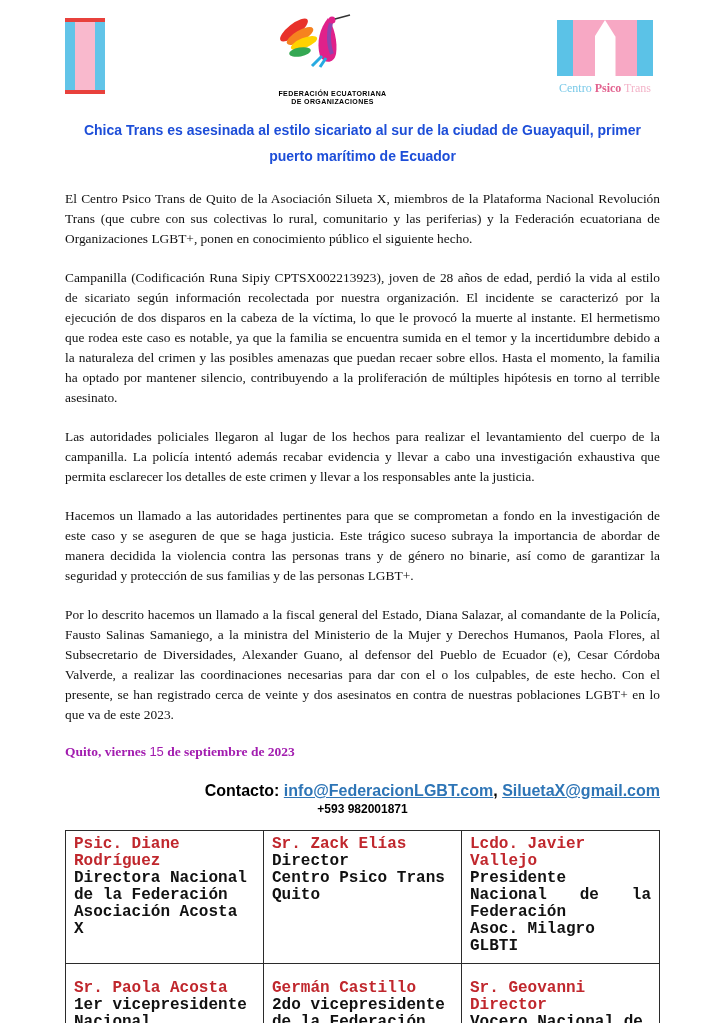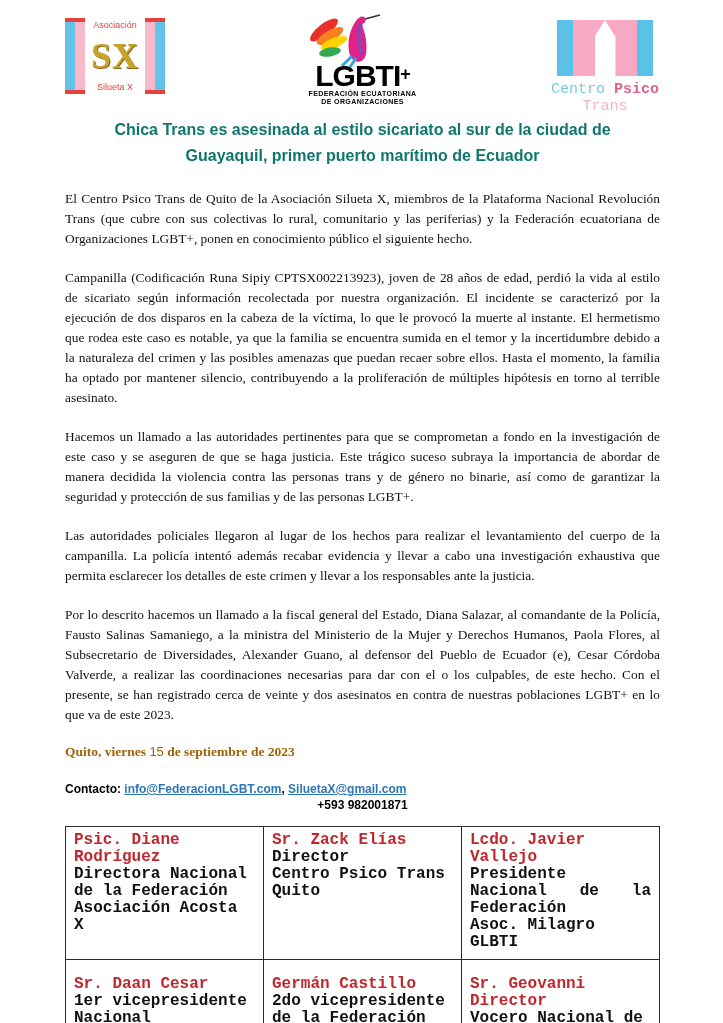--- a/index.html
+++ b/index.html
@@ -35,37 +35,37 @@
   .lgbti-sub { position:absolute; left:0; right:0; top:76px; font-family:"Liberation Sans", sans-serif;
                font-weight:bold; font-size:7px; line-height:8px; color:#000; letter-spacing:.4px; }
   
   .cpt-logo { width:110px; margin-top:6px; text-align:center; }
   .cpt-graphic { display:flex; height:56px; width:96px; margin:0 auto; }
   .cpt-col-blue { width:16px; background:#5bc2e7; }
   .cpt-col-pink { width:17px; background:#f7a8c4; }
   .cpt-col-mid { position:relative; width:30px; background:#f7a8c4; }
   .cpt-house { position:absolute; left:15%; right:15%; top:0; bottom:0; background:#fff;
                clip-path:polygon(50% 0, 100% 30%, 100% 100%, 0 100%, 0 30%); }
-  .cpt-text { margin-top:5px; font-family:Liberation Mono, monospace; font-size:15px; }
+  .cpt-text { margin-top:5px; font-family:Liberation Serif, serif; font-size:12px; }
   .cpt-w1 { color:#79c9e8; }
   .cpt-w2 { color:#e2628f; font-weight:bold; }
   .cpt-w3 { color:#f3b3c8; }
   
   .doc-title { text-align:center; font-family:"Liberation Sans", sans-serif; font-weight:bold;
                font-size:17px; color:#000; margin-top:10px; }
   .doc-headline { text-align:center; font-family:"Liberation Sans", sans-serif; font-weight:bold;
-                  font-size:16px; line-height:26px; color:#0f766e; margin:7px auto 0; width:96%; }
+                  font-size:14px; line-height:26px; color:#1d4ed8; margin:7px auto 0; width:96%; }
   
   .body-text { margin-top:20px; }
   .body-text p { text-align:justify; font-size:13.4px; line-height:20px; margin-bottom:19px; color:#111; }
   
-  .dateline { font-weight:bold; font-size:13.5px; margin-top:15px; color:#a16207; }
+  .dateline { font-weight:bold; font-size:13.5px; margin-top:15px; color:#a21caf; }
   .dateline .day { font-family:"Liberation Sans", sans-serif; font-weight:normal; font-size:13px; }
-  .contact { text-align:left; margin-top:22px; font-family:"Liberation Sans", sans-serif;
-             font-weight:bold; font-size:12px; color:#000; }
+  .contact { text-align:right; margin-top:22px; font-family:"Liberation Sans", sans-serif;
+             font-weight:bold; font-size:16px; color:#000; }
   .contact a { color:#2e75b6; text-decoration:underline; }
   .contact-phone { text-align:center; font-family:"Liberation Sans", sans-serif; font-weight:bold;
                    font-size:12px; margin-top:2px; color:#000; }
   
   table.sign { width:100%; border-collapse:collapse; margin-top:14px; table-layout:fixed; }
   table.sign td { border:1.5px solid #2b2b2b; vertical-align:top; padding:5px 8px 8px;
                   font-family:Liberation Mono, monospace; font-weight:bold; font-size:16px; line-height:17px; color:#111; }
   table.sign tr.r2 td { padding-top:16px; }
   .sig-name { color:#c0272d; }
   .just { text-align:justify; }
@@ -75,44 +75,38 @@
 
 <div class="page">
 
   <div class="logo-row">
 
     <div class="sx-logo">
       <div class="sx-bracket">
         <div class="sx-stripe stripe-blue"></div>
         <div class="sx-stripe stripe-pink"></div>
       </div>
-      <div class="sx-center">
-        <div class="sx-top">Asociación</div>
-        <div class="sx-mid">SX</div>
-        <div class="sx-bottom">Silueta X</div>
-      </div>
       <div class="sx-bracket">
         <div class="sx-stripe stripe-pink"></div>
         <div class="sx-stripe stripe-blue"></div>
       </div>
     </div>
 
     <div class="lgbti-logo">
       <svg class="lgbti-bird" width="86" height="56" viewBox="0 0 86 56">
         <ellipse cx="18" cy="18" rx="17" ry="6" fill="#e8312a" transform="rotate(-38 18 18)"></ellipse>
         <ellipse cx="24" cy="24" rx="15" ry="5.5" fill="#f6821f" transform="rotate(-30 24 24)"></ellipse>
         <ellipse cx="28" cy="31" rx="14" ry="5" fill="#ffd200" transform="rotate(-22 28 31)"></ellipse>
         <ellipse cx="24" cy="40" rx="11" ry="4.5" fill="#34a853" transform="rotate(-10 24 40)"></ellipse>
         <path d="M52 6 C44 16 40 30 44 44 C48 52 58 52 60 42 C62 30 58 14 52 6 Z" fill="#e0218a"></path>
         <path d="M56 8 C52 18 52 32 56 42" stroke="#8e44ad" stroke-width="4" fill="none"></path>
         <circle cx="56" cy="8" r="3.5" fill="#e0218a"></circle>
         <path d="M59 7 L74 3" stroke="#333" stroke-width="1.6"></path>
         <path d="M46 44 L36 54 M50 46 L44 55" stroke="#27aae1" stroke-width="3"></path>
       </svg>
-      <div class="lgbti-word"><span>LGBTI</span><span class="plus">+</span></div>
       <div class="lgbti-sub">
         <div>FEDERACIÓN ECUATORIANA</div>
         <div>DE ORGANIZACIONES</div>
       </div>
     </div>
 
     <div class="cpt-logo">
       <div class="cpt-graphic">
         <div class="cpt-col-blue"></div>
         <div class="cpt-col-pink"></div>
@@ -128,22 +122,22 @@
         <span class="cpt-w3">Trans</span>
       </div>
     </div>
   </div>
 
   <div class="doc-headline">Chica Trans es asesinada al estilo sicariato al sur de la ciudad de Guayaquil, primer puerto marítimo de Ecuador</div>
 
   <div class="body-text">
     <p>El Centro Psico Trans de Quito de la Asociación Silueta X, miembros de la Plataforma Nacional Revolución Trans (que cubre con sus colectivas lo rural, comunitario y las periferias) y la Federación ecuatoriana de Organizaciones LGBT+, ponen en conocimiento público el siguiente hecho.</p>
     <p>Campanilla (Codificación Runa Sipiy CPTSX002213923), joven de 28 años de edad, perdió la vida al estilo de sicariato según información recolectada por nuestra organización. El incidente se caracterizó por la ejecución de dos disparos en la cabeza de la víctima, lo que le provocó la muerte al instante. El hermetismo que rodea este caso es notable, ya que la familia se encuentra sumida en el temor y la incertidumbre debido a la naturaleza del crimen y las posibles amenazas que puedan recaer sobre ellos. Hasta el momento, la familia ha optado por mantener silencio, contribuyendo a la proliferación de múltiples hipótesis en torno al terrible asesinato.</p>
+    <p>Las autoridades policiales llegaron al lugar de los hechos para realizar el levantamiento del cuerpo de la campanilla. La policía intentó además recabar evidencia y llevar a cabo una investigación exhaustiva que permita esclarecer los detalles de este crimen y llevar a los responsables ante la justicia.</p>
     <p>Hacemos un llamado a las autoridades pertinentes para que se comprometan a fondo en la investigación de este caso y se aseguren de que se haga justicia. Este trágico suceso subraya la importancia de abordar de manera decidida la violencia contra las personas trans y de género no binarie, así como de garantizar la seguridad y protección de sus familias y de las personas LGBT+.</p>
-    <p>Las autoridades policiales llegaron al lugar de los hechos para realizar el levantamiento del cuerpo de la campanilla. La policía intentó además recabar evidencia y llevar a cabo una investigación exhaustiva que permita esclarecer los detalles de este crimen y llevar a los responsables ante la justicia.</p>
     <p>Por lo descrito hacemos un llamado a la fiscal general del Estado, Diana Salazar, al comandante de la Policía, Fausto Salinas Samaniego, a la ministra del Ministerio de la Mujer y Derechos Humanos, Paola Flores, al Subsecretario de Diversidades, Alexander Guano, al defensor del Pueblo de Ecuador (e), Cesar Córdoba Valverde, a realizar las coordinaciones necesarias para dar con el o los culpables, de este hecho. Con el presente, se han registrado cerca de veinte y dos asesinatos en contra de nuestras poblaciones LGBT+ en lo que va de este 2023.</p>
   </div>
 
   <div class="dateline"><span>Quito, viernes </span><span class="day">15</span><span> de septiembre de 2023</span></div>
 
   <div class="contact"><span>Contacto: </span><a href="#">info@FederacionLGBT.com</a><span>, </span><a href="#">SiluetaX@gmail.com</a></div>
   <div class="contact-phone">+593 982001871</div>
 
   <table class="sign">
     <tbody>
@@ -159,21 +153,21 @@
         <div>Centro Psico Trans Quito</div>
       </td>
       <td>
         <div class="sig-name">Lcdo. Javier Vallejo</div>
         <div class="just">Presidente Nacional de la Federación</div>
         <div>Asoc. Milagro GLBTI</div>
       </td>
     </tr>
     <tr class="r2">
       <td>
-        <div class="sig-name">Sr. Daan Cesar</div>
+        <div class="sig-name">Sr. Paola Acosta</div>
         <div>1er vicepresidente Nacional</div>
         <div>Asoc. Transmasculinos - Nobol</div>
       </td>
       <td>
         <div class="sig-name">Germán Castillo</div>
         <div>2do vicepresidente de la Federación</div>
         <div>Presidente Asociación Es Mi Familia</div>
       </td>
       <td>
         <div class="sig-name">Sr. Geovanni Director</div>

